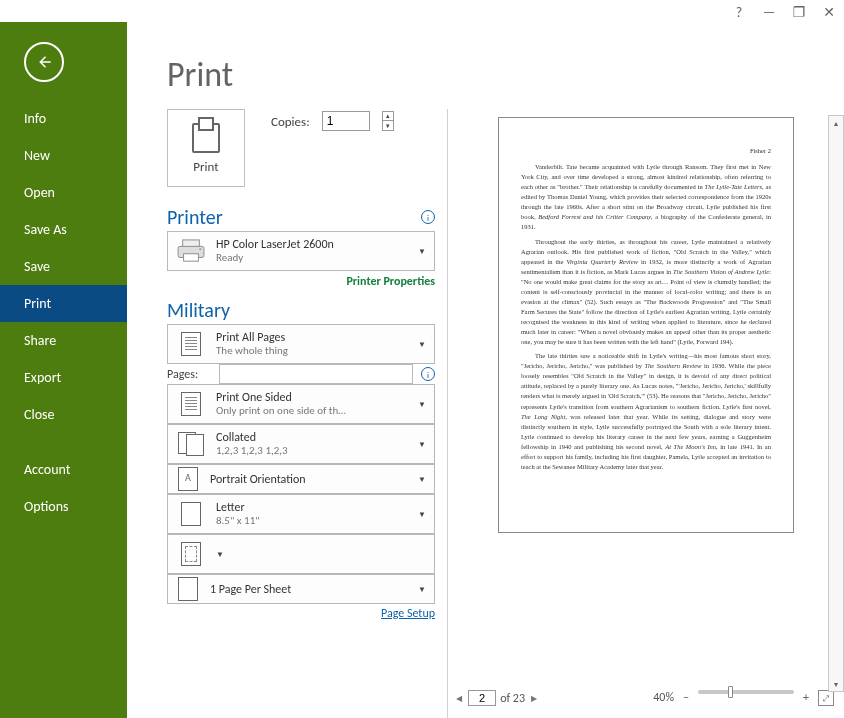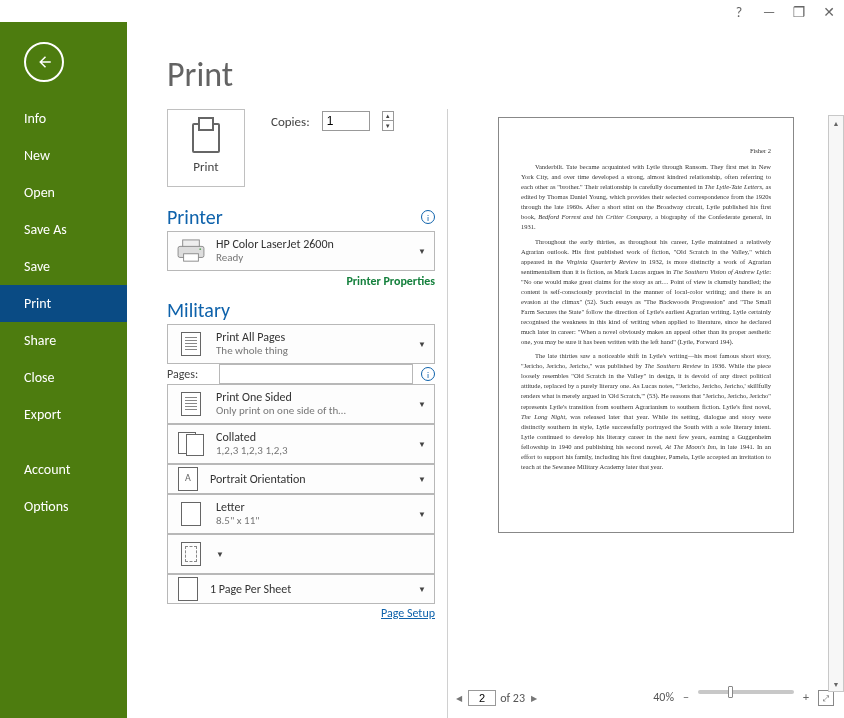--- a/index.html
+++ b/index.html
@@ -123,22 +123,22 @@
           </svg>
       </div>
       <div class="nav">
         <a>Info</a>
         <a>New</a>
         <a>Open</a>
         <a>Save As</a>
         <a>Save</a>
         <a class="active">Print</a>
         <a>Share</a>
+        <a>Export</a>
         <a>Close</a>
-        <a>Export</a>
         <div class="spacer"></div>
         <a>Account</a>
         <a>Options</a>
       </div>
     </div>
 
     <div class="content">
       <h1 class="page-title">Print</h1>
 
       <div class="panel-row">

